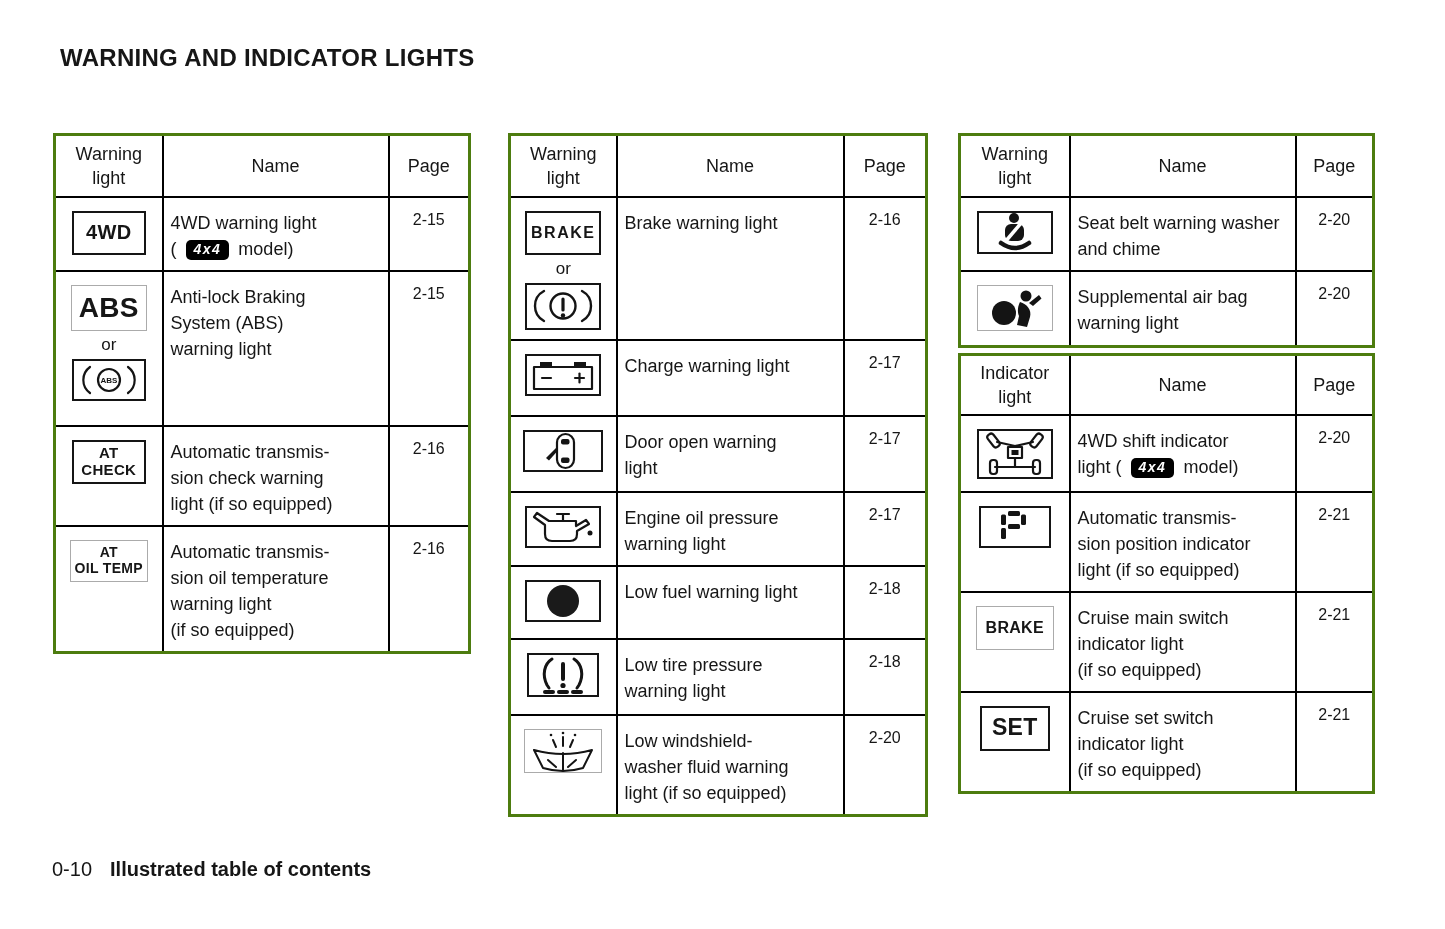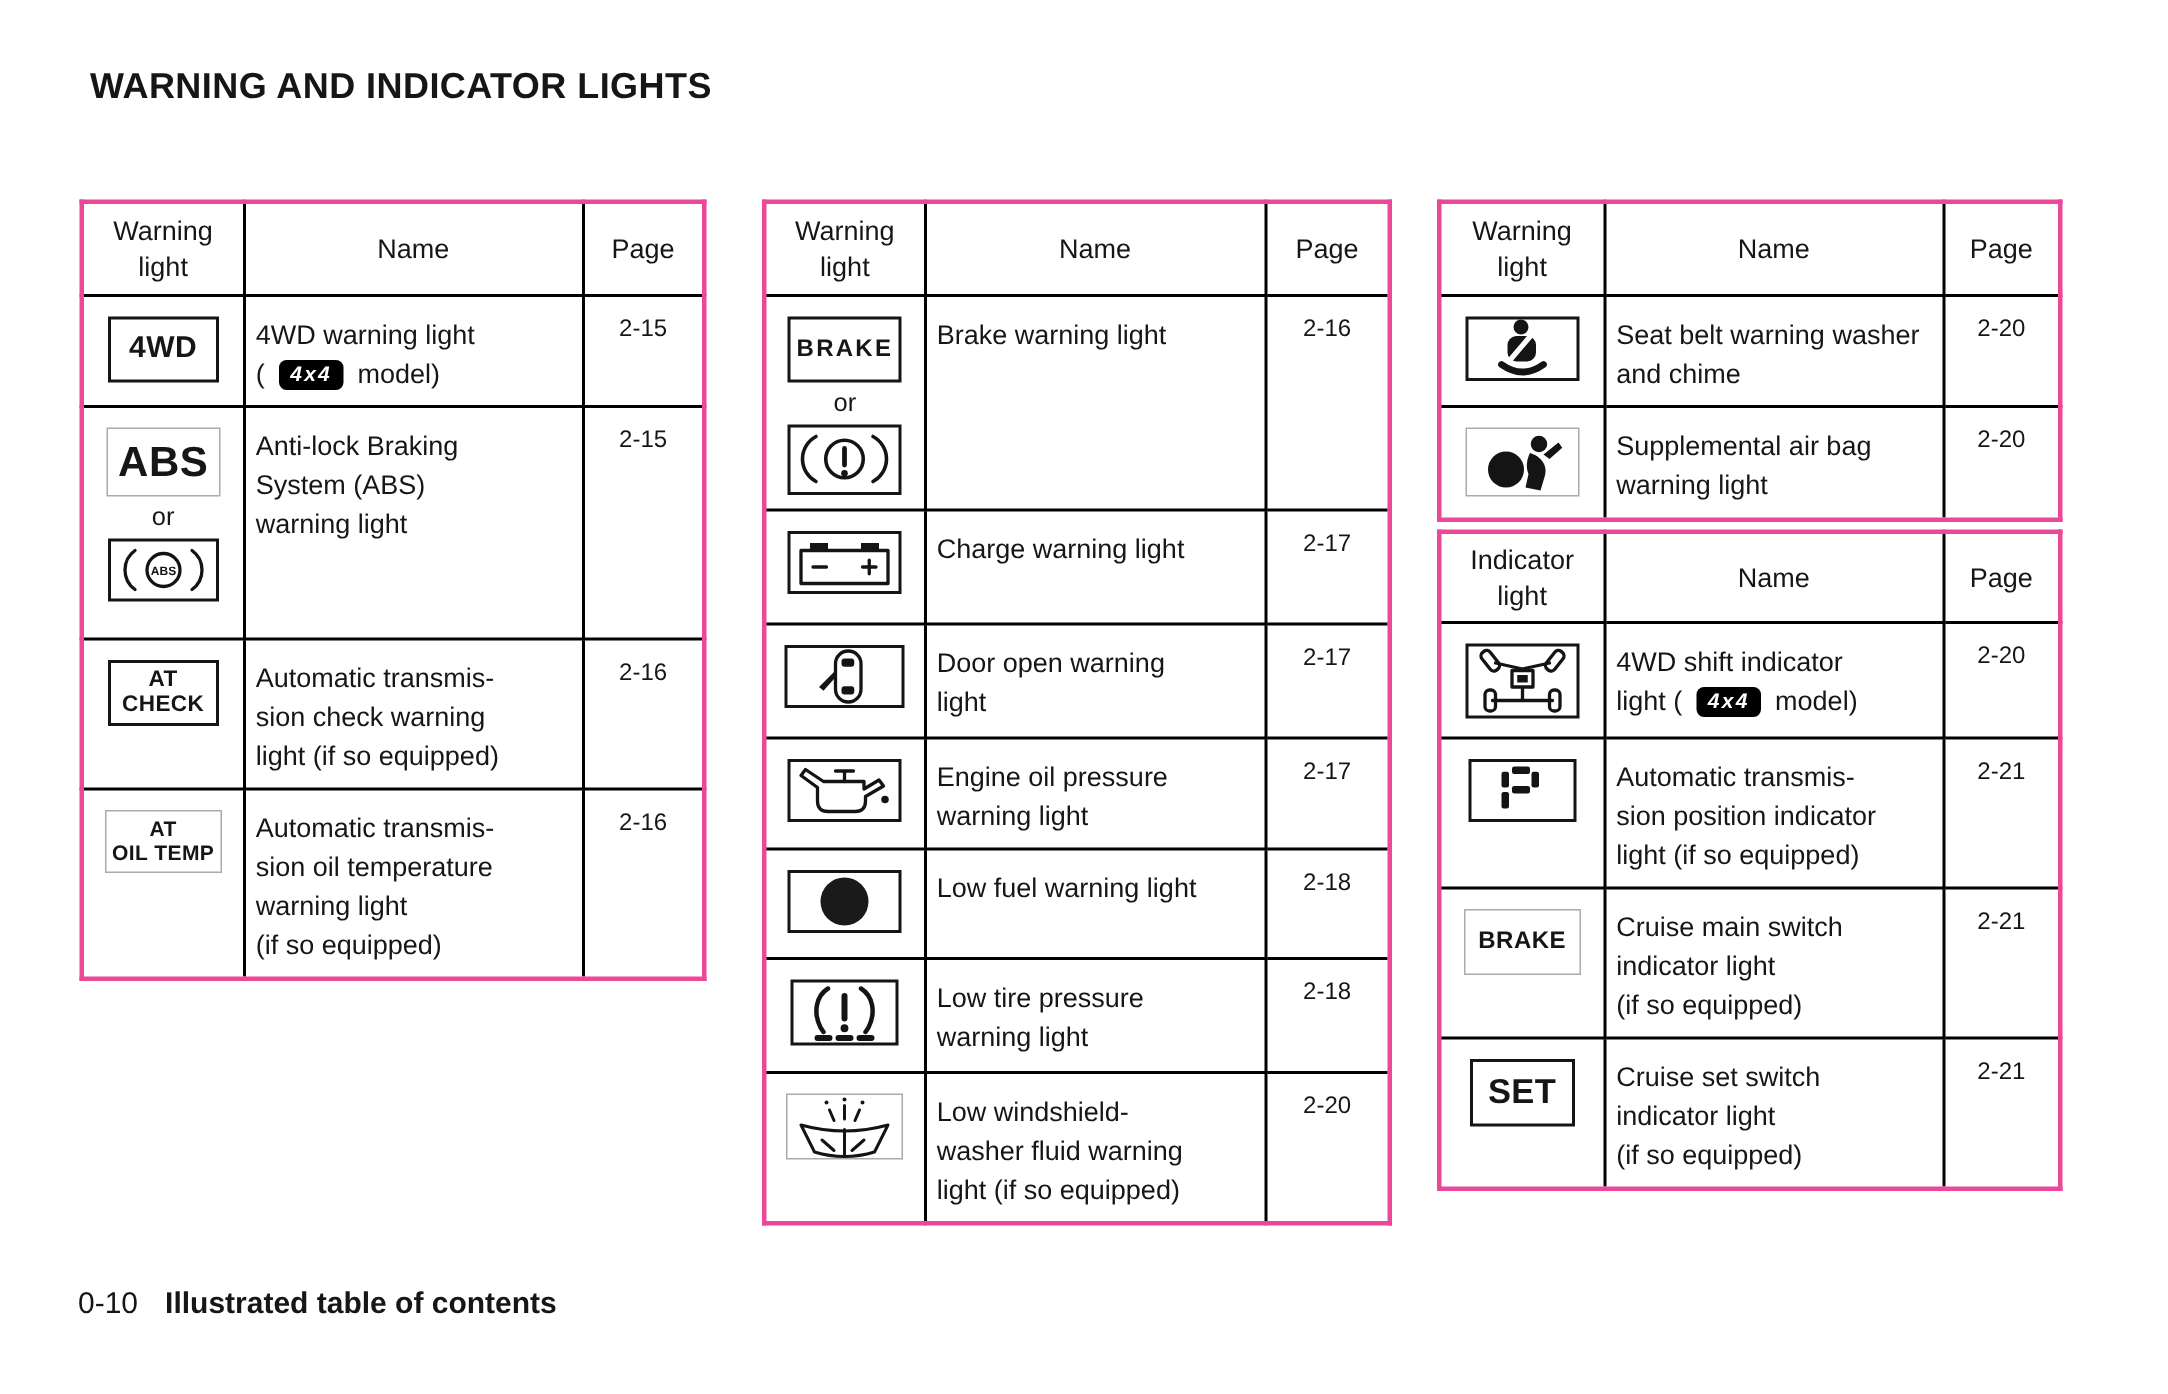--- a/index.html
+++ b/index.html
@@ -1,21 +1,21 @@
 <!DOCTYPE html>
 <html><head>
 <meta charset="utf-8">
 <style>
   html,body { margin:0; padding:0; background:#fff; }
   .page { position:relative; width:1445px; height:929px; background:#fff;
           font-family:"Liberation Sans", sans-serif; color:#161616; overflow:hidden; }
   .title { position:absolute; left:50px; top:44px; font-size:24px; font-weight:bold; letter-spacing:0.3px;margin-left:10px; }
 
   .tblwrap { position:absolute; }
-  table { border-collapse:collapse; table-layout:fixed; background:#fff; border:3px solid #ec4899; }
+  table { border-collapse:collapse; table-layout:fixed; background:#fff; border:3px solid #4d7c0f; }
   th, td { border:2px solid #000; padding:0; }
   th { font-weight:normal; font-size:18px; line-height:24px; text-align:center; vertical-align:middle; padding:0 8px; }
   td { vertical-align:top; }
   .cl { text-align:center; padding-top:13px; }
   .cn { font-size:18px; line-height:26px; padding:12px 8px 8px 7px; white-space:pre-line; }
   .cp { text-align:center; font-size:16px; padding-top:13px; }
 
   .ib { display:inline-flex; align-items:center; justify-content:center; background:#fff; box-sizing:border-box; }
   .bk { border:2px solid #151515; }
   .lt { border:1px solid #ababab; }

